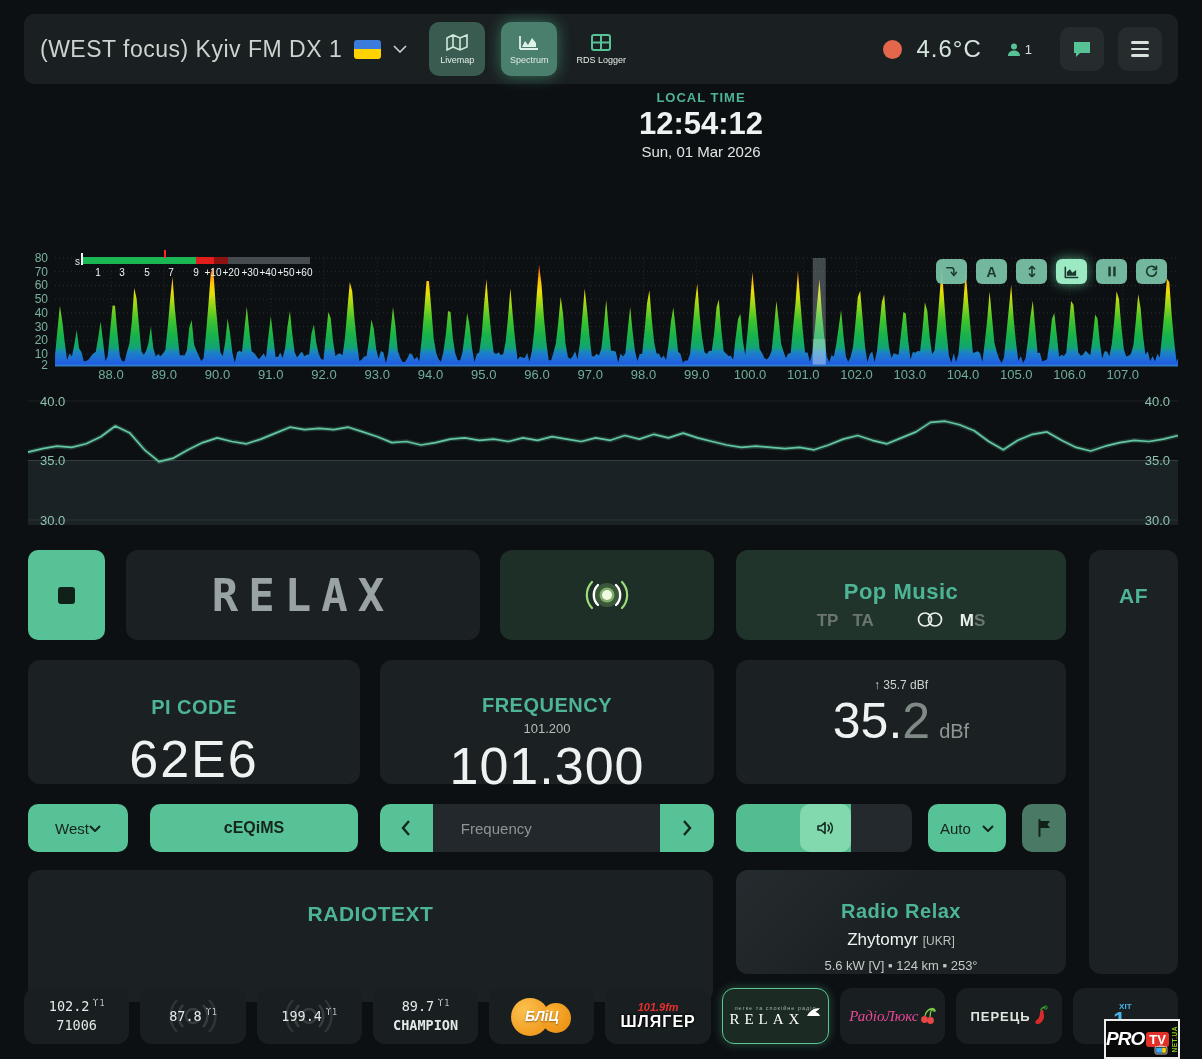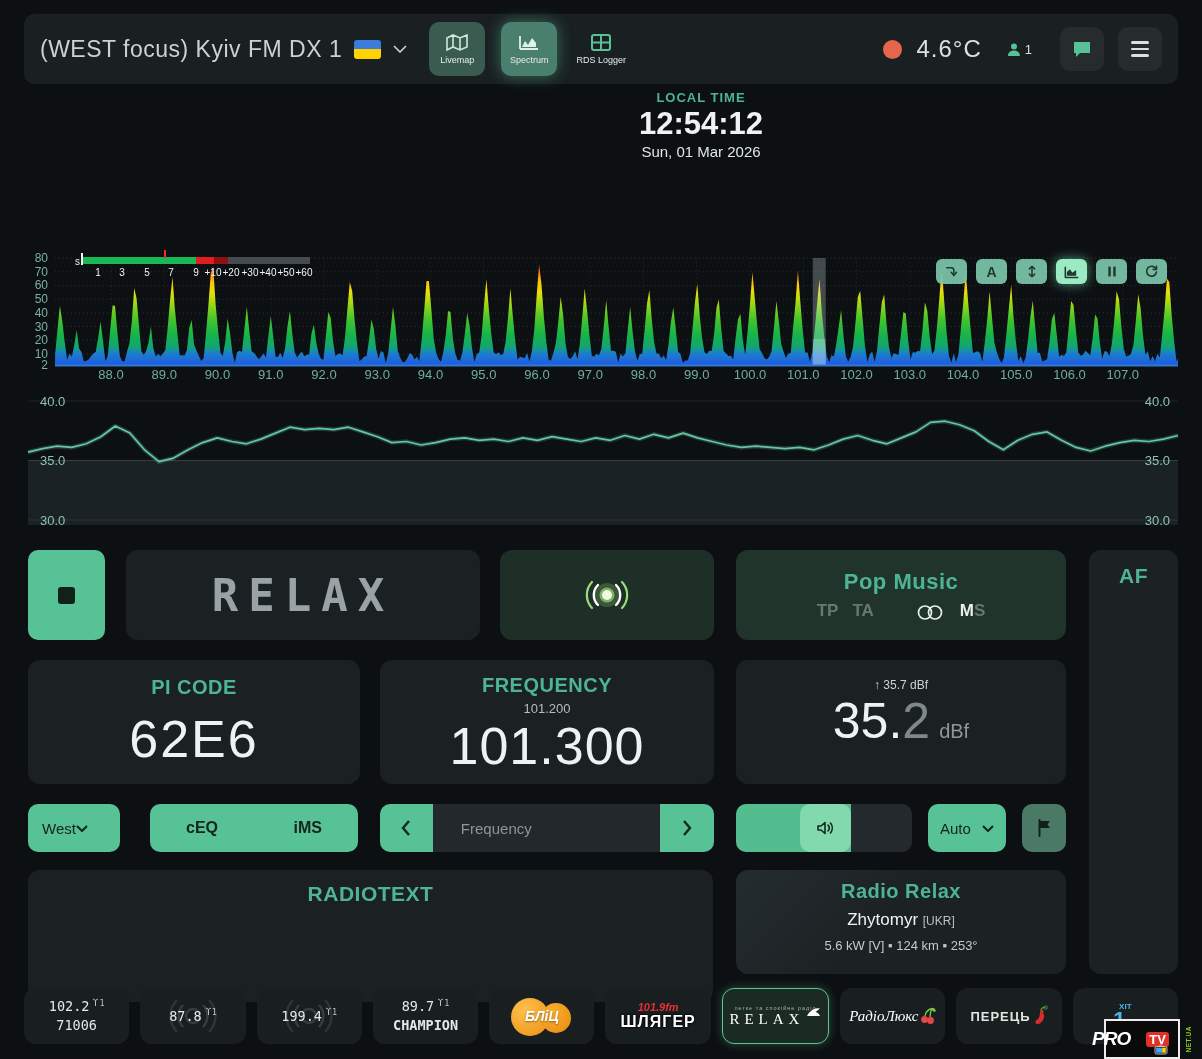--- a/index.html
+++ b/index.html
@@ -47,35 +47,35 @@
     width:31px; height:25px; border-radius:6px; background:rgba(124,199,170,.92);
     display:flex; align-items:center; justify-content:center; cursor:pointer;
   }
   .tbtn.active { background:#9ceac4; box-shadow:0 0 12px rgba(120,240,185,.6); }
   .tbtn svg { stroke:#1c3a30; fill:none; stroke-width:2; stroke-linecap:round; stroke-linejoin:round; }
   .tbtn .a-letter { color:#1c3a30; font-weight:700; font-size:14px; }
 
   
   .card { background:#1b2022; border-radius:12px; }
   .card.greenish { background:#20342b; }
-  .teal-h { color:#4db596; font-weight:700; letter-spacing:.5px; }
+  .teal-h { color:#4db596; font-weight:700; letter-spacing:.5px;margin-top:20px; }
 
   .stop-btn { left:28px; top:550px; width:77px; height:90px; background:#57c295; border-radius:10px;
     display:flex; align-items:center; justify-content:center; cursor:pointer; }
   .stop-btn .sq { width:17px; height:17px; background:#10211a; border-radius:3px; }
 
   .ps-card { left:126px; top:550px; width:354px; height:90px; display:flex; align-items:center; justify-content:center; }
   .ps-text { font-family:"DejaVu Sans Mono", monospace; font-size:44px; font-weight:700; letter-spacing:10px; color:#99a2a4; }
 
   .stereo-card { left:500px; top:550px; width:214px; height:90px; background:#1e2f28; border-radius:12px;
     display:flex; align-items:center; justify-content:center; }
 
   .pty-card { left:736px; top:550px; width:330px; height:90px; display:flex; flex-direction:column; align-items:center; justify-content:center; gap:6px; }
   .pty-name { font-size:22px; }
-  .flags-row { display:flex; align-items:flex-end; gap:14px; font-size:17px; font-weight:700; }
+  .flags-row { display:flex; align-items:flex-start; gap:14px; font-size:17px; font-weight:700; }
   .flag-dim { color:#6b7572; }
   .flag-on { color:#e9efec; }
   .ms-stereo { margin-left:26px; display:flex; align-items:center; }
 
   .af-card { left:1089px; top:550px; width:89px; height:424px; background:#1c2224; border-radius:12px; text-align:center; padding-top:14px; }
   .af-card .teal-h { font-size:21px; }
 
   .pi-card { left:28px; top:660px; width:332px; height:124px; text-align:center; padding-top:16px; }
   .pi-card .teal-h, .freq-card .teal-h, .sig-card .teal-h { font-size:20px; }
   .big-val { font-size:52px; color:#eef3f1; letter-spacing:2px; margin-top:10px; }
@@ -84,22 +84,22 @@
   .freq-main { font-size:52px; color:#eef3f1; letter-spacing:1px; }
   .sig-card { left:736px; top:660px; width:330px; height:124px; text-align:center; padding-top:14px; }
   .sig-peak { font-size:12px; color:#ccd3d0; margin-top:4px; }
   .sig-row { display:flex; align-items:baseline; justify-content:center; }
   .sig-int { font-size:50px; color:#eef3f1; }
   .sig-dec { font-size:50px; color:#7f8a86; }
   .sig-unit { font-size:20px; color:#8d9894; margin-left:9px; }
 
   
   .pill { background:#57c295; border-radius:10px; height:48px; display:flex; align-items:center; color:#15241d; cursor:pointer; }
-  .sel-west { left:28px; top:804px; width:92px; padding:0 14px; justify-content:flex-start; font-size:15px; }
-  .eq-pill { left:150px; top:804px; width:208px; padding:0 36px; justify-content:space-between; font-weight:700; font-size:16px; }
+  .sel-west { left:28px; top:804px; width:100px; padding:0 14px; justify-content:center; font-size:15px; }
+  .eq-pill { left:150px; top:804px; width:208px; padding:0 36px; justify-content:center; font-weight:700; font-size:16px; }
   .tuner { left:380px; top:804px; width:334px; height:48px; display:flex; }
   .tuner .tbn { width:82px; background:#57c295; display:flex; align-items:center; justify-content:center; cursor:pointer; }
   .tuner .tbn.l { border-radius:10px 0 0 10px; }
   .tuner .tbn.r { border-radius:0 10px 10px 0; width:84px; }
   .tuner input { flex:1; background:#22282b; border:none; outline:none; color:#dfe6e2; font-size:15px;
     font-family:"Liberation Sans",sans-serif; padding-left:28px; }
   .tuner input::placeholder { color:#8b9794; }
   .volume { left:736px; top:804px; width:176px; height:48px; background:#23292c; border-radius:10px; position:absolute; overflow:hidden; cursor:pointer; }
   .vol-fill { position:absolute; left:0; top:0; height:48px; width:115px; background:#53bd90; }
   .vol-thumb { position:absolute; left:64px; top:0; width:51px; height:48px; background:#82d9ae; border-radius:10px;
@@ -132,29 +132,29 @@
   .blitz-blob { position:relative; width:66px; height:42px; display:flex; align-items:center; justify-content:center; }
   .blitz-blob::before { content:""; position:absolute; left:2px; top:3px; width:38px; height:38px; border-radius:50%;
     background:radial-gradient(circle at 35% 30%, #fbc14d, #ef8f12); }
   .blitz-blob::after { content:""; position:absolute; right:4px; top:8px; width:30px; height:30px; border-radius:50%;
     background:radial-gradient(circle at 35% 30%, #f9b030, #e88a10); }
   .blitz-text { position:relative; z-index:1; font-weight:700; font-style:italic; font-size:14px; color:#fff; text-shadow:0 1px 2px rgba(0,0,0,.4); }
   .shl-sub { font-size:11px; font-weight:800; font-style:italic; color:#e53030; }
   .shl-name { font-size:16px; font-weight:800; color:#fff; letter-spacing:1px; text-shadow:0 0 3px #000, 0 0 2px #000; }
   .relax-tag { font-size:5.5px; color:#9fb6a9; letter-spacing:1px; }
   .relax-name { font-family:"Liberation Serif", serif; font-size:15px; color:#fff; letter-spacing:5px; display:flex; align-items:flex-start; gap:2px; }
-  .lux-name { font-family:"Liberation Serif", serif; font-style:italic; font-size:15px; color:#ffffff; display:flex; align-items:center; gap:2px; }
+  .lux-name { font-family:"Liberation Serif", serif; font-style:italic; font-size:15px; color:#ec4899; display:flex; align-items:center; gap:2px; }
   .per-name { font-size:13px; font-weight:700; letter-spacing:1px; color:#dfe8df; display:flex; align-items:center; gap:2px; }
   .hit-top { font-size:8px; font-weight:700; color:#49b4e8; }
   .hit-one { font-size:22px; font-weight:800; color:#49b4e8; line-height:.85; }
   .hit-fm { font-size:9px; font-weight:700; color:#49b4e8; }
 
   
   .watermark { left:1104px; top:1019px; width:76px; height:40px; background:#0a0a0a; border:2px solid #ededed;
-    display:flex; align-items:center; justify-content:center; z-index:50; gap:15px; }
+    display:flex; align-items:center; justify-content:center; z-index:50; gap:1px; }
   .wm-pro { font-size:19px; font-weight:900; font-style:italic; color:#fff; letter-spacing:-1px; }
   .wm-tv { background:#e23128; color:#fff; font-weight:900; font-size:13px; border-radius:3px; padding:0 3px; margin-left:1px; }
   .wm-net { font-size:6.5px; font-weight:700; color:#8bd118; writing-mode:vertical-rl; transform:rotate(180deg); margin-left:1px; letter-spacing:.5px; }
   .wm-tvicon { position:absolute; right:10px; bottom:2px; }
 
   svg text { font-family:"Liberation Sans", sans-serif; }
 </style>
 </head>
 <body>
 

